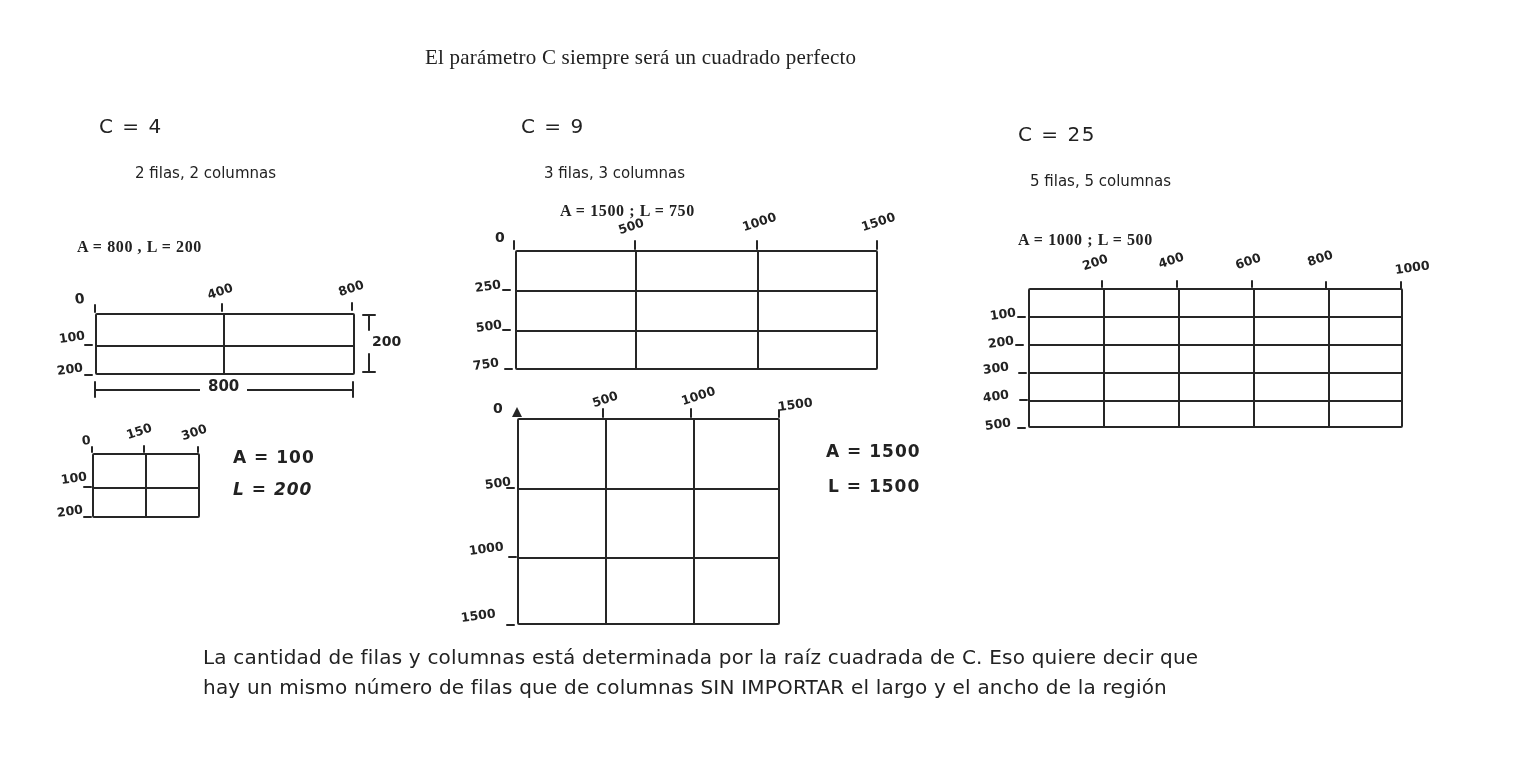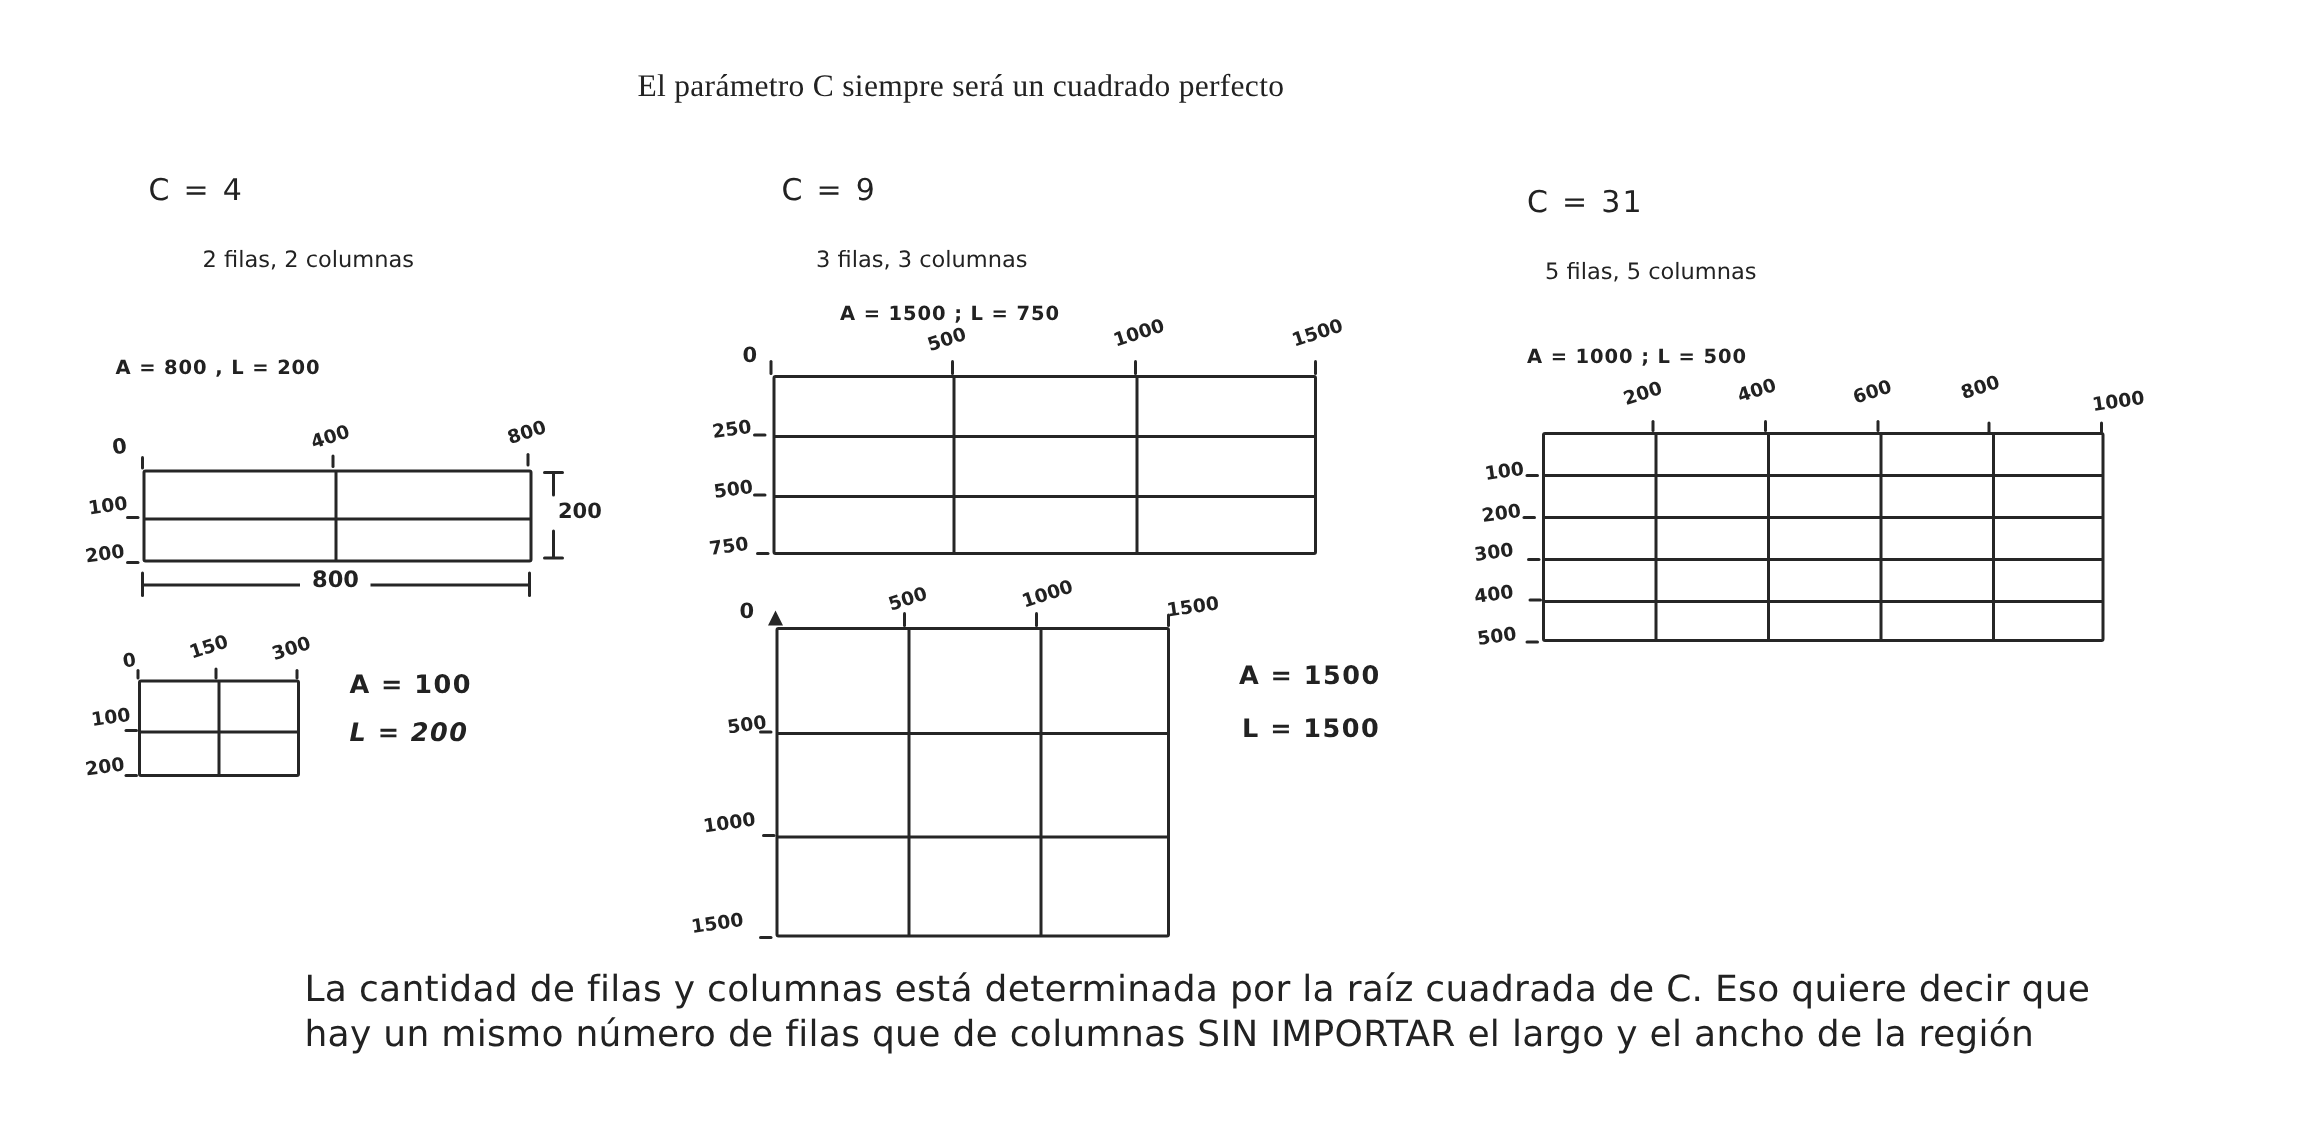--- a/index.html
+++ b/index.html
@@ -5,23 +5,23 @@
   * { margin:0; padding:0; box-sizing:border-box; }
   body { background:#ffffff; }
   .stage {
     position:relative; width:1532px; height:757px; background:#ffffff;
     overflow:hidden; font-family:"DejaVu Sans", sans-serif; color:#222222;
   }
   .hand { position:absolute; white-space:nowrap; }
   .title { font-size:21px; letter-spacing:0.2px; }
   .c-label { font-size:20px; letter-spacing:1.5px; }
   .sub-label { font-size:15px; }
-  .params-label { font-size:13px; font-weight:700; letter-spacing:0.6px; }
+  .params-label { font-size:16px; font-weight:700; letter-spacing:0.6px;font-family:Liberation Serif, serif; }
   .side-label { position:absolute; font-size:17px; font-weight:700; letter-spacing:1px; white-space:nowrap; }
-  .footer-line { font-size:24px; letter-spacing:0.2px; }
+  .footer-line { font-size:20px; letter-spacing:0.2px; }
 
   .grid { position:absolute; border:2px solid #262626; border-radius:2px; background:transparent; }
   .vline { position:absolute; top:-1px; bottom:-1px; width:2px; background:#262626; }
   .hline { position:absolute; left:-1px; right:-1px; height:2px; background:#262626; }
 
   .tick { position:absolute; font-size:12.5px; font-weight:700; white-space:nowrap; }
   .tick-md { font-size:14px; }
   .sl  { transform:rotate(-18deg); transform-origin:left bottom; }
   .sl2 { transform:rotate(-8deg);  transform-origin:left bottom; }
 
@@ -143,21 +143,21 @@
     <div class="dash-v" style="left:690px; top:408px; height:10px;"></div>
     <div class="dash-v" style="left:778px; top:409px; height:9px;"></div>
     <div class="dash-h" style="left:506px; top:487px;"></div>
     <div class="dash-h" style="left:508px; top:556px;"></div>
     <div class="dash-h" style="left:506px; top:624px;"></div>
     <div class="side-label" style="left:826px; top:441px;">A = 1500</div>
     <div class="side-label" style="left:828px; top:476px;">L = 1500</div>
   </div>
 
   <div>
-    <div class="hand c-label" style="left:1018px; top:122px;">C = 31</div>
+    <div class="hand c-label" style="left:1018px; top:122px;">C = 25</div>
     <div class="hand sub-label" style="left:1030px; top:172px;">5 filas, 5 columnas</div>
     <div class="hand params-label" style="left:1018px; top:231px;">A = 1000  ;   L = 500</div>
 
     <div class="grid" style="left:1028px; top:288px; width:375px; height:140px;">
       <div class="vline" style="left:73px;"></div>
       <div class="vline" style="left:148px;"></div>
       <div class="vline" style="left:223px;"></div>
       <div class="vline" style="left:298px;"></div>
       <div class="hline" style="top:26px;"></div>
       <div class="hline" style="top:54px;"></div>

